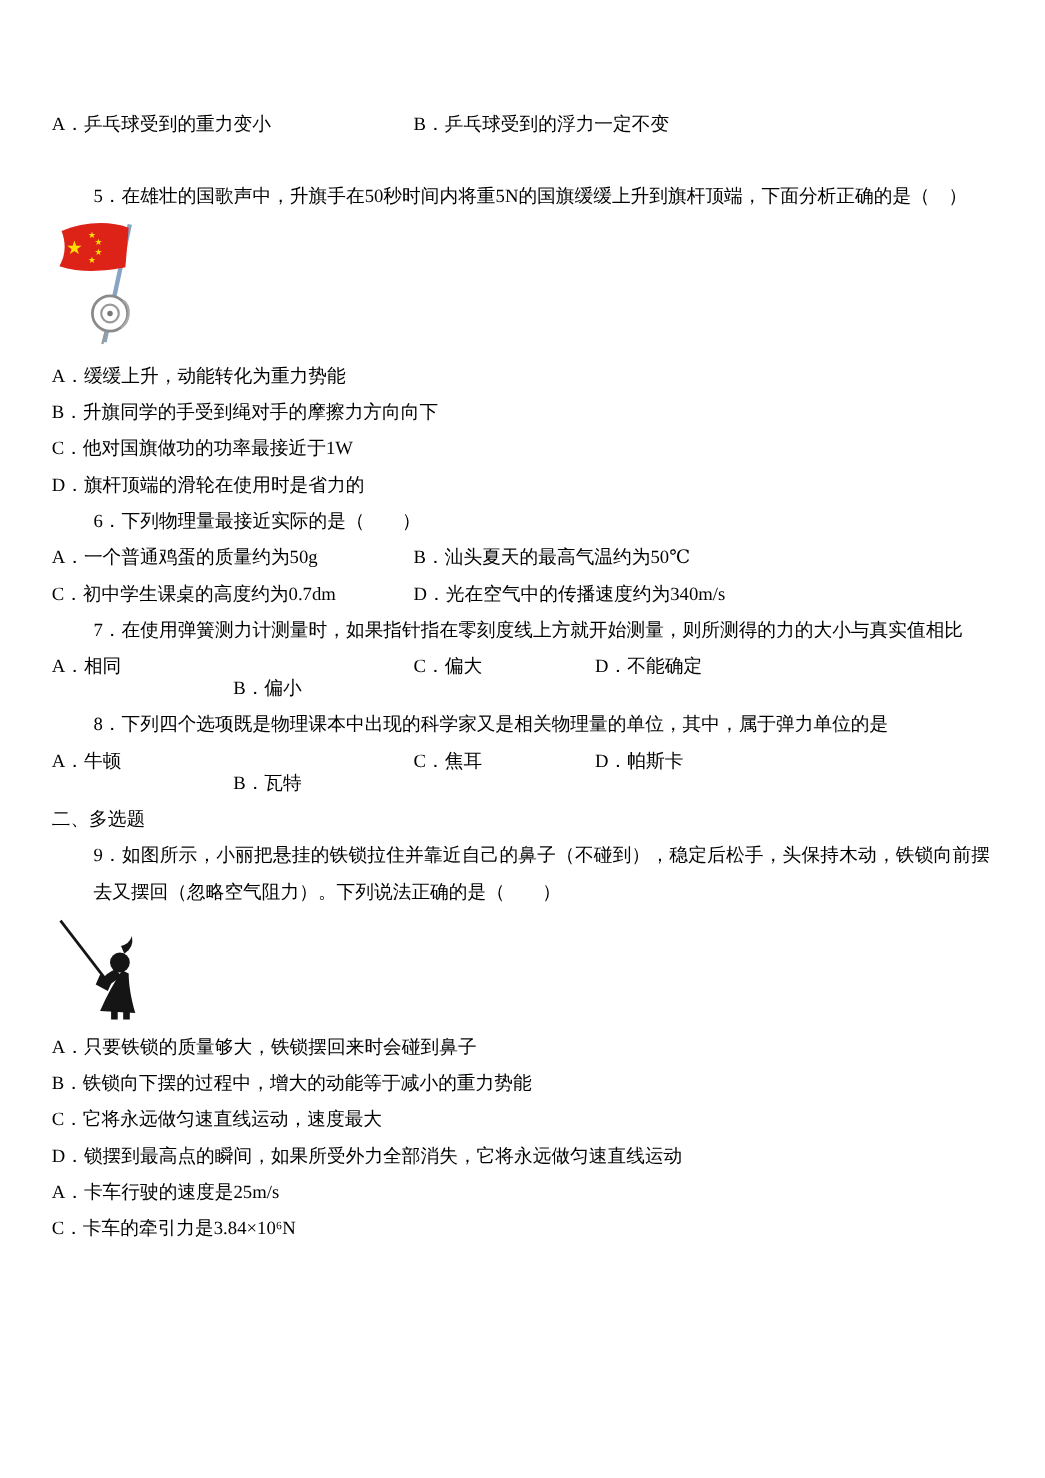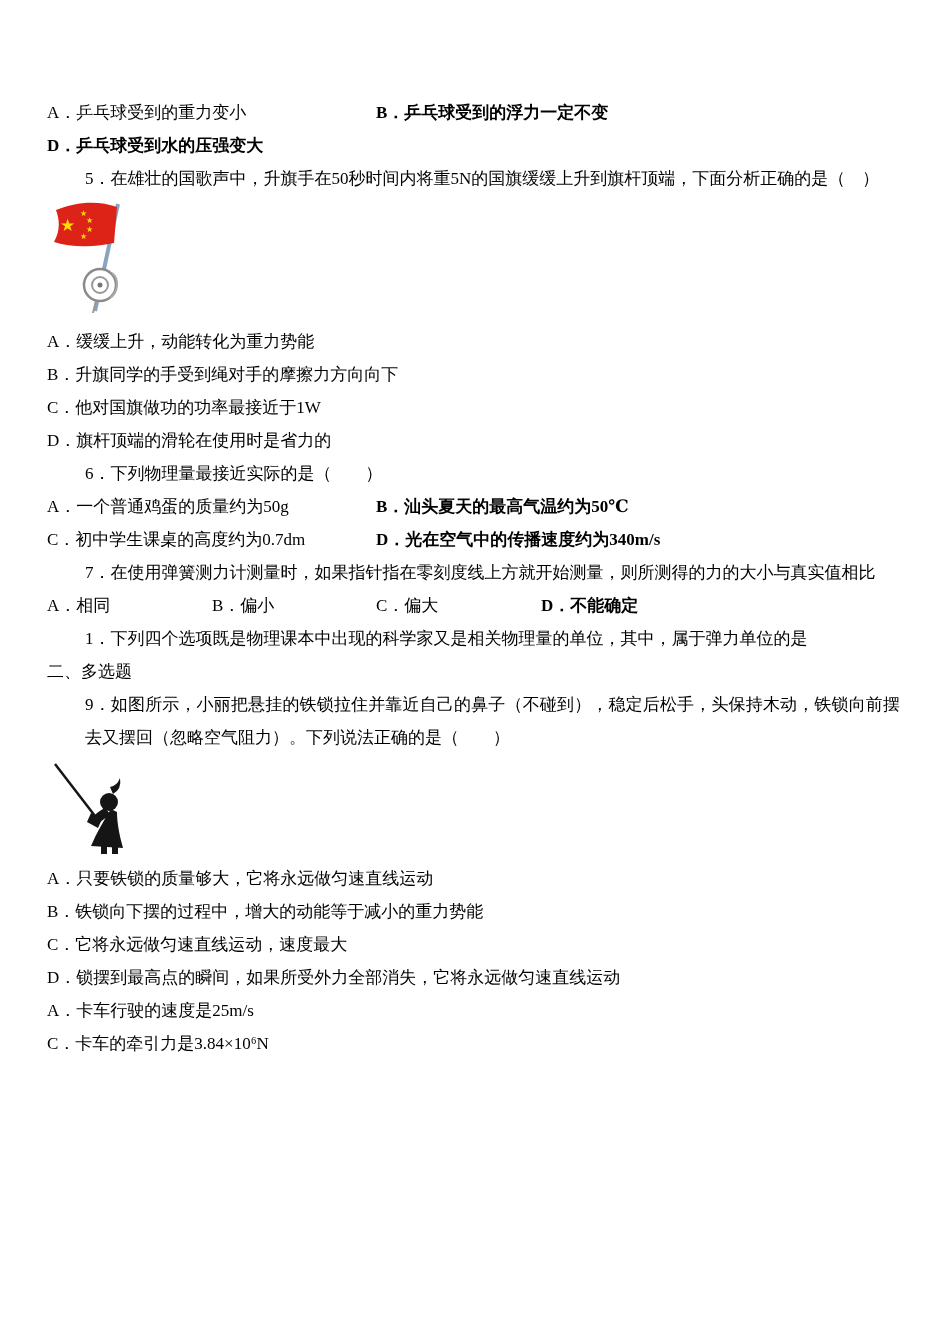--- a/index.html
+++ b/index.html
@@ -13,40 +13,39 @@
     width:950px;height:1072px;
     padding:96px 50px 0 47px;
     font-size:17px;
     line-height:33px;
   }
   .line{min-height:33px;}
   .stem{text-align:justify;margin-left:38px;}
   .row{display:flex;}
   .c2{flex:0 0 329px;}
   .c4a{flex:0 0 165px;}
-  .c4b{flex:0 0 164px;}
+  .c4b{flex:0 0 164px;margin-top:20px;}
   .c4c{flex:0 0 165px;}
-  .cfill{flex:1 1 auto;font-weight:bold;}
+  .cfill{flex:1 1 auto;}
   figure{margin:0;}
   .fig{display:block;}
   .fig-flag{margin:6px 0 12px 2px;height:112px;}
   .fig-pendulum{margin:8px 0 8px 2px;height:92px;}
   .section-head{min-height:33px;}
 </style>
 </head>
 <body>
 
 <div class="page">
 
   <div class="row line">
     <span class="c2">A．乒乓球受到的重力变小</span>
     <span class="cfill">B．乒乓球受到的浮力一定不变</span>
   </div>
   <div class="row line">
-    <span class="cfill">D．乒乓球受到水的压强变大</span>
   </div>
 
   <div class="line stem">5．在雄壮的国歌声中，升旗手在50秒时间内将重5N的国旗缓缓上升到旗杆顶端，下面分析正确的是（　）</div>
 
   <figure class="fig fig-flag">
     <svg width="90" height="112" viewBox="0 0 90 112">
       <line x1="69" y1="3" x2="46" y2="110" stroke="#87a5c3" stroke-width="4"></line>
       <path d="M68,6 C49,-1 26,1 7,9 C11,20 11,30 5,41 C26,48 50,45 65,42 Z" fill="#dd2218"></path>
       <text x="11" y="30" font-size="17" fill="#ffde00">★</text>
       <text x="31" y="15" font-size="8" fill="#ffde00">★</text>
@@ -77,40 +76,46 @@
   </div>
 
   <div class="line stem">7．在使用弹簧测力计测量时，如果指针指在零刻度线上方就开始测量，则所测得的力的大小与真实值相比</div>
   <div class="row line">
     <span class="c4a">A．相同</span>
     <span class="c4b">B．偏小</span>
     <span class="c4c">C．偏大</span>
     <span class="cfill">D．不能确定</span>
   </div>
 
-  <div class="line stem">1．下列四个选项既是物理课本中出现的科学家又是相关物理量的单位，其中，属于弹力单位的是</div>
+  <div class="line stem">8．下列四个选项既是物理课本中出现的科学家又是相关物理量的单位，其中，属于弹力单位的是</div>
+  <div class="row line">
+    <span class="c4a">A．牛顿</span>
+    <span class="c4b">B．瓦特</span>
+    <span class="c4c">C．焦耳</span>
+    <span class="cfill">D．帕斯卡</span>
+  </div>
 
   <div class="line section-head">二、多选题</div>
 
   <div class="line stem">9．如图所示，小丽把悬挂的铁锁拉住并靠近自己的鼻子（不碰到），稳定后松手，头保持木动，铁锁向前摆去又摆回（忽略空气阻力）。下列说法正确的是（　　）</div>
 
   <figure class="fig fig-pendulum">
     <svg width="105" height="92" viewBox="0 0 105 92">
       <line x1="6" y1="2" x2="46" y2="54" stroke="#151515" stroke-width="2.5"></line>
       <path d="M42,51 l11,6 -4,9 -11,-6 Z" fill="#151515"></path>
       <circle cx="60" cy="40" r="9" fill="#151515"></circle>
       <path d="M64,32 q9,-5 7,-16 q-3,8 -10,9 Z" fill="#151515"></path>
       <path d="M56,46 C50,49 46,52 43,56 L49,62 C53,58 58,55 62,53 Z" fill="#151515"></path>
       <path d="M62,47 C55,58 48,70 42,84 L74,86 C70,72 68,60 68,50 Z" fill="#151515"></path>
       <rect x="52" y="84" width="6" height="8" fill="#151515"></rect>
       <rect x="63" y="85" width="6" height="7" fill="#151515"></rect>
     </svg>
   </figure>
 
-  <div class="line">A．只要铁锁的质量够大，它将永远做匀速直线运动</div>
+  <div class="line">A．只要铁锁的质量够大，铁锁摆回来时会碰到鼻子</div>
   <div class="line">B．铁锁向下摆的过程中，增大的动能等于减小的重力势能</div>
   <div class="line">C．它将永远做匀速直线运动，速度最大</div>
   <div class="line">D．锁摆到最高点的瞬间，如果所受外力全部消失，它将永远做匀速直线运动</div>
 
   <div class="line">A．卡车行驶的速度是25m/s</div>
   <div class="line">C．卡车的牵引力是3.84×10⁶N</div>
 
 </div>
 
 </body></html>

